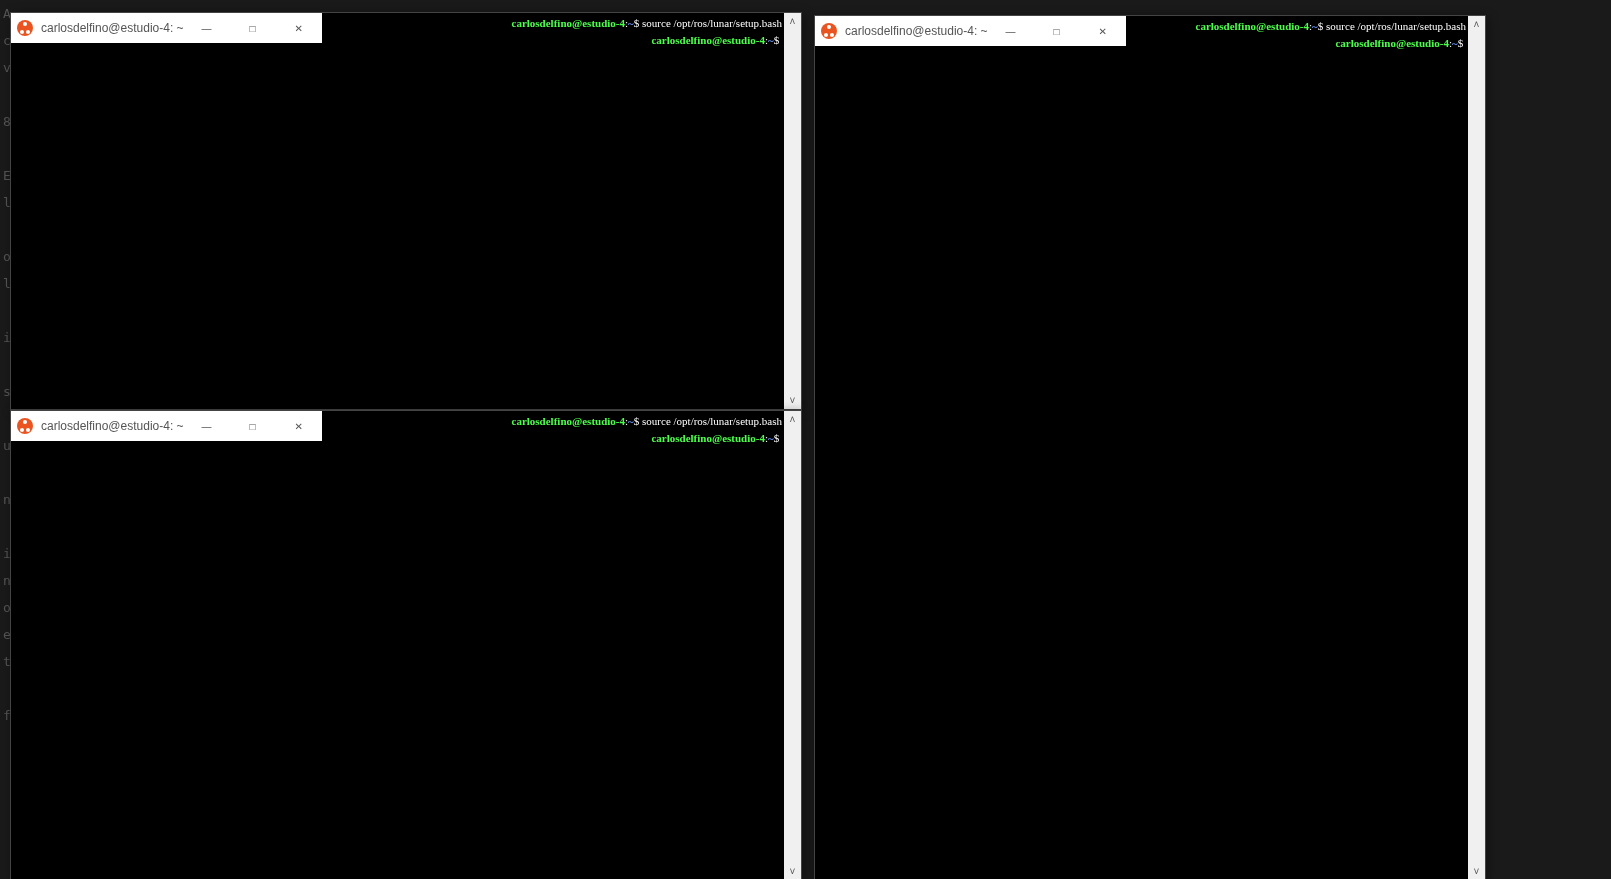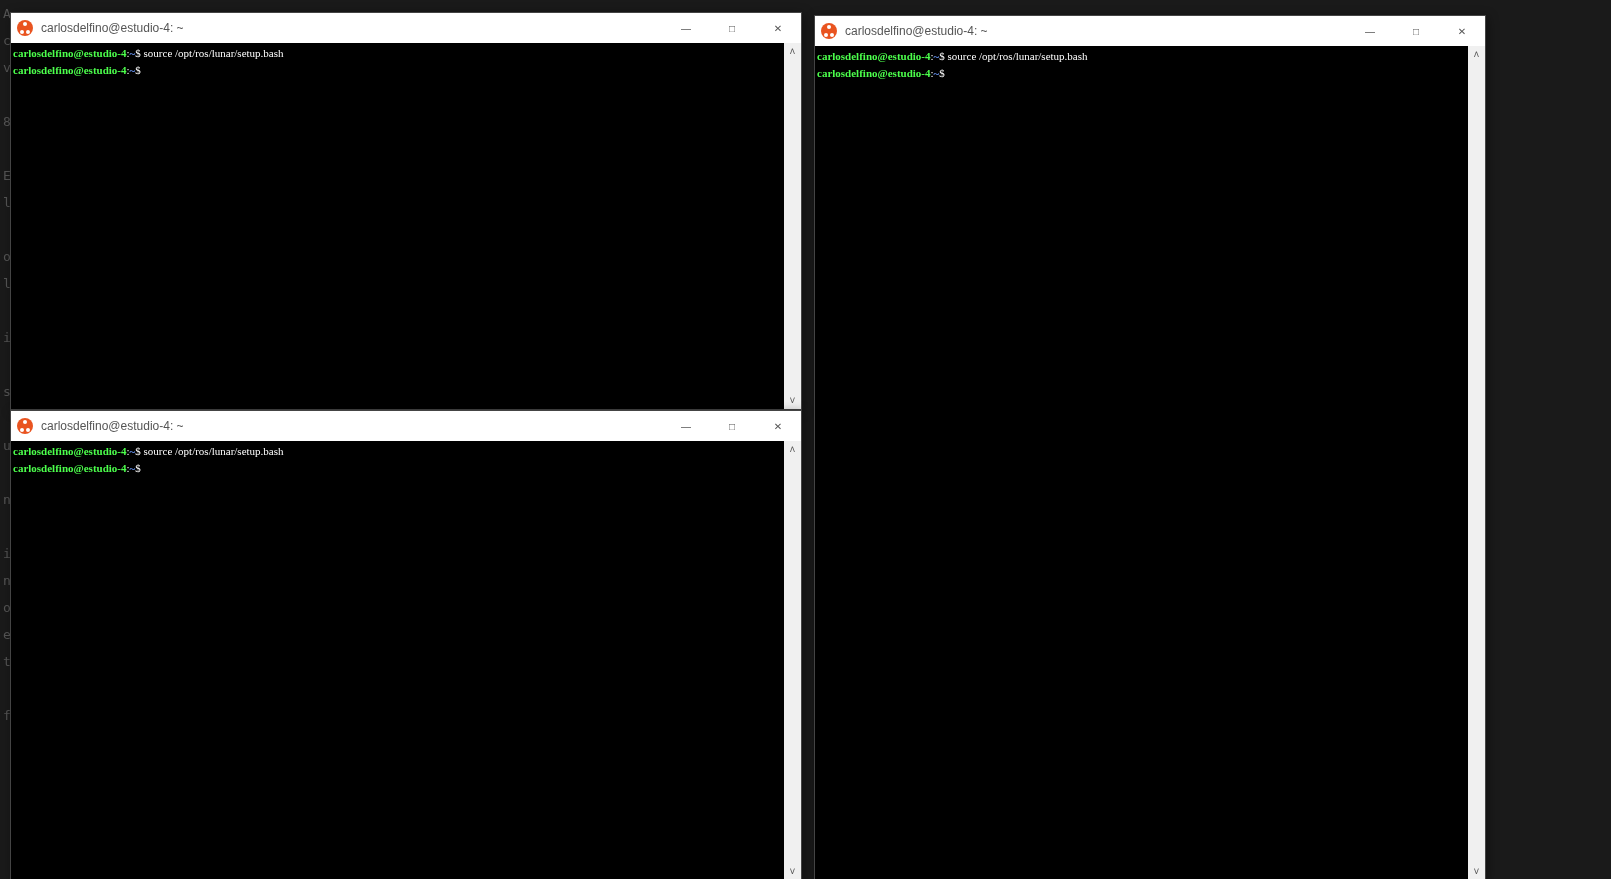--- a/index.html
+++ b/index.html
@@ -25,21 +25,22 @@
     white-space: pre;
     user-select: none;
   }
 
   .window {
     position: absolute;
     background: #000;
     border: 1px solid #444;
     box-shadow: 2px 2px 10px rgba(0,0,0,.4);
     display: flex;
-    flex-direction: column;
+    flex-direction: row;
+    text-align: right;
   }
 
   .titlebar {
     background: #fff;
     height: 30px;
     display: flex;
     align-items: center;
     flex-shrink: 0;
   }
   .titlebar .icon-wrap {

